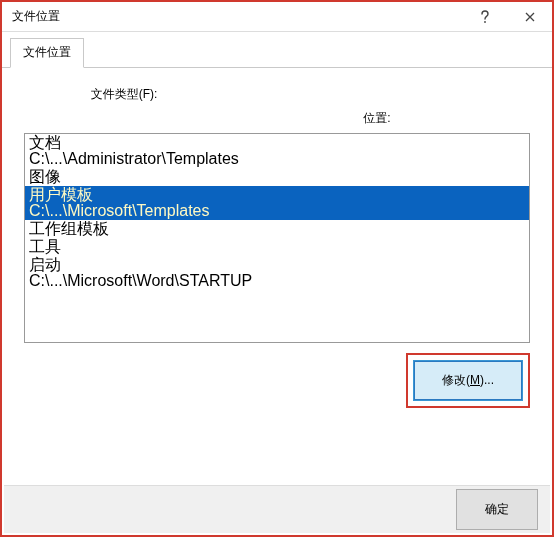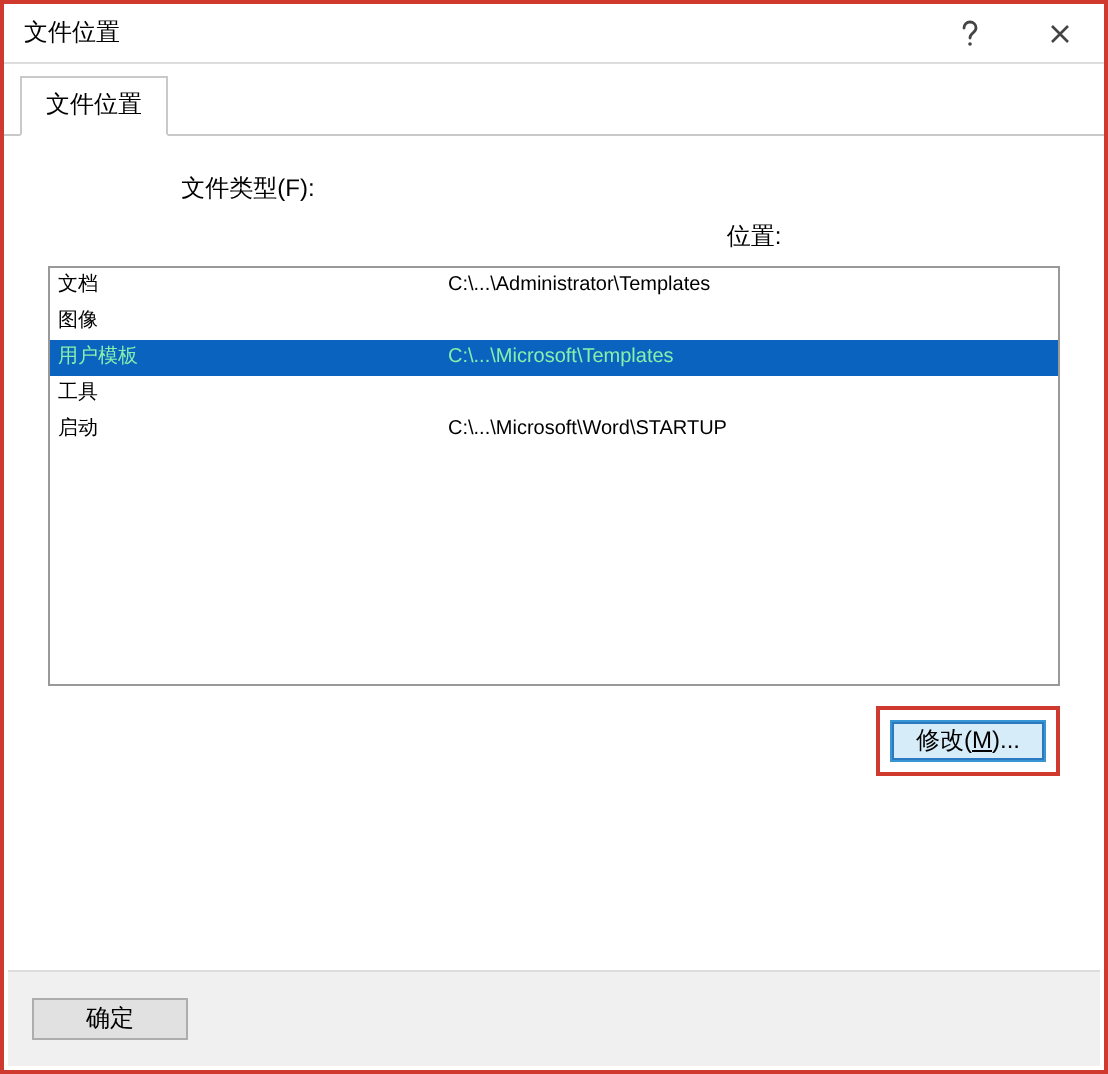--- a/index.html
+++ b/index.html
@@ -57,45 +57,46 @@
   .listbox {
     border: 1px solid #999;
     height: 210px;
     overflow: auto;
     background: #fff;
   }
   .listrow {
     display: flex;
     padding: 1px 4px;
     line-height: 16px;
-    font-size: 10px;
+    font-size: 16px;
+    flex-direction: column;
   }
   .listrow .c1 { width: 195px; }
   .listrow .c2 { flex: 1; }
   .listrow.selected {
     background: #0a63bf;
-    color: #86efac;
+    color: #fef9c3;
   }
   .modify-wrap {
     display: flex;
     justify-content: flex-end;
     margin-top: 10px;
   }
   .modify-hl {
     border: 2px solid #d0392e;
     padding: 5px;
   }
   button.win {
     min-width: 78px;
-    height: 21px;
+    height: 41px;
     background: #e1e1e1;
     border: 1px solid #adadad;
     font-family: inherit;
     font-size: 12px;
-    padding: 0 12px;
+    padding: 0 28px;
     cursor: pointer;
   }
   button.win.focused {
     background: #d6ecf8;
     border: 1px solid #3996d4;
     outline: 1px solid #2a79c1;
     outline-offset: -2px;
   }
   .note {
     margin-top: 20px;
@@ -104,21 +105,21 @@
     max-width: 470px;
   }
   .footer {
     position: absolute;
     left: 2px; right: 2px; bottom: 2px;
     height: 48px;
     background: #f0f0f0;
     border-top: 1px solid #ddd;
     display: flex;
     align-items: center;
-    justify-content: flex-start;
+    justify-content: flex-end;
     padding: 0 12px;
     gap: 8px;
   }
   .under { text-decoration: underline; }
 </style>
 </head>
 <body>
 
 <div class="titlebar">
   <div class="title">文件位置</div>
@@ -161,20 +162,24 @@
       </div>
       <div class="listrow">
         <div class="c1">图像</div>
         <div class="c2"></div>
       </div>
       <div class="listrow selected">
         <div class="c1">用户模板</div>
         <div class="c2">C:\...\Microsoft\Templates</div>
       </div>
       <div class="listrow">
+        <div class="c1">工作组模板</div>
+        <div class="c2"></div>
+      </div>
+      <div class="listrow">
         <div class="c1">工具</div>
       </div>
       <div class="listrow">
         <div class="c1">启动</div>
         <div class="c2">C:\...\Microsoft\Word\STARTUP</div>
       </div>
     </div>
 
   <div class="modify-wrap">
     <div class="modify-hl">

